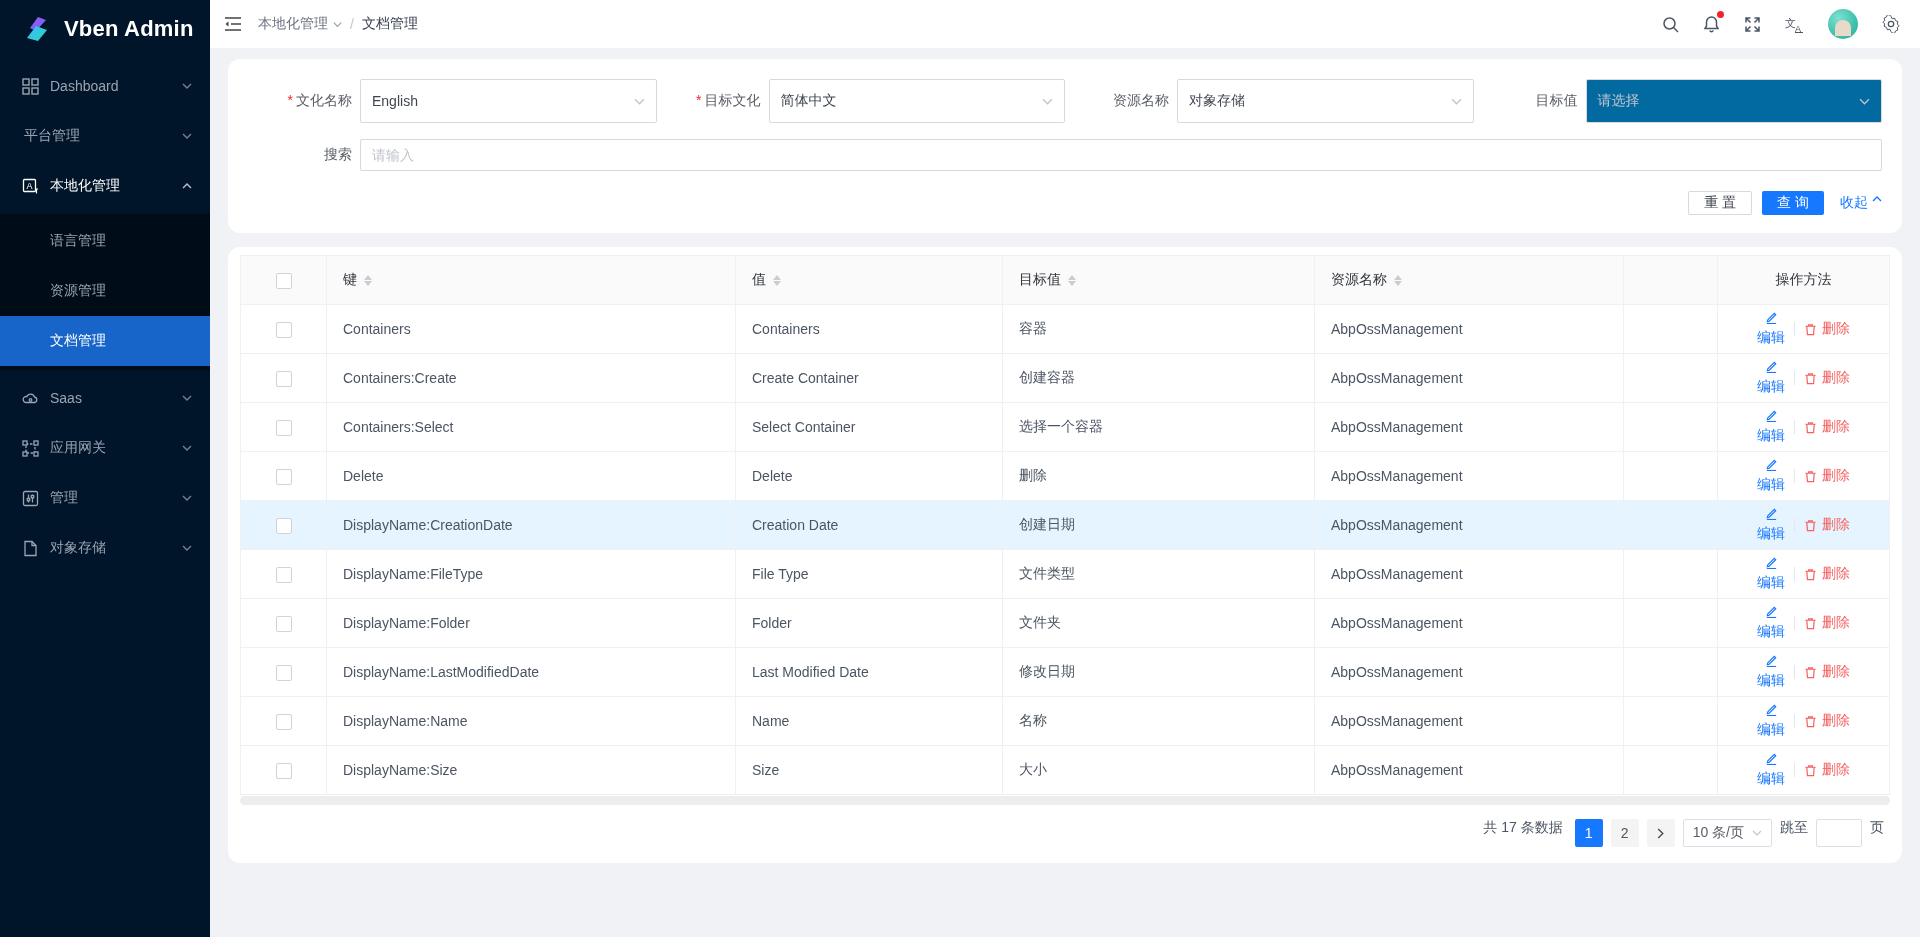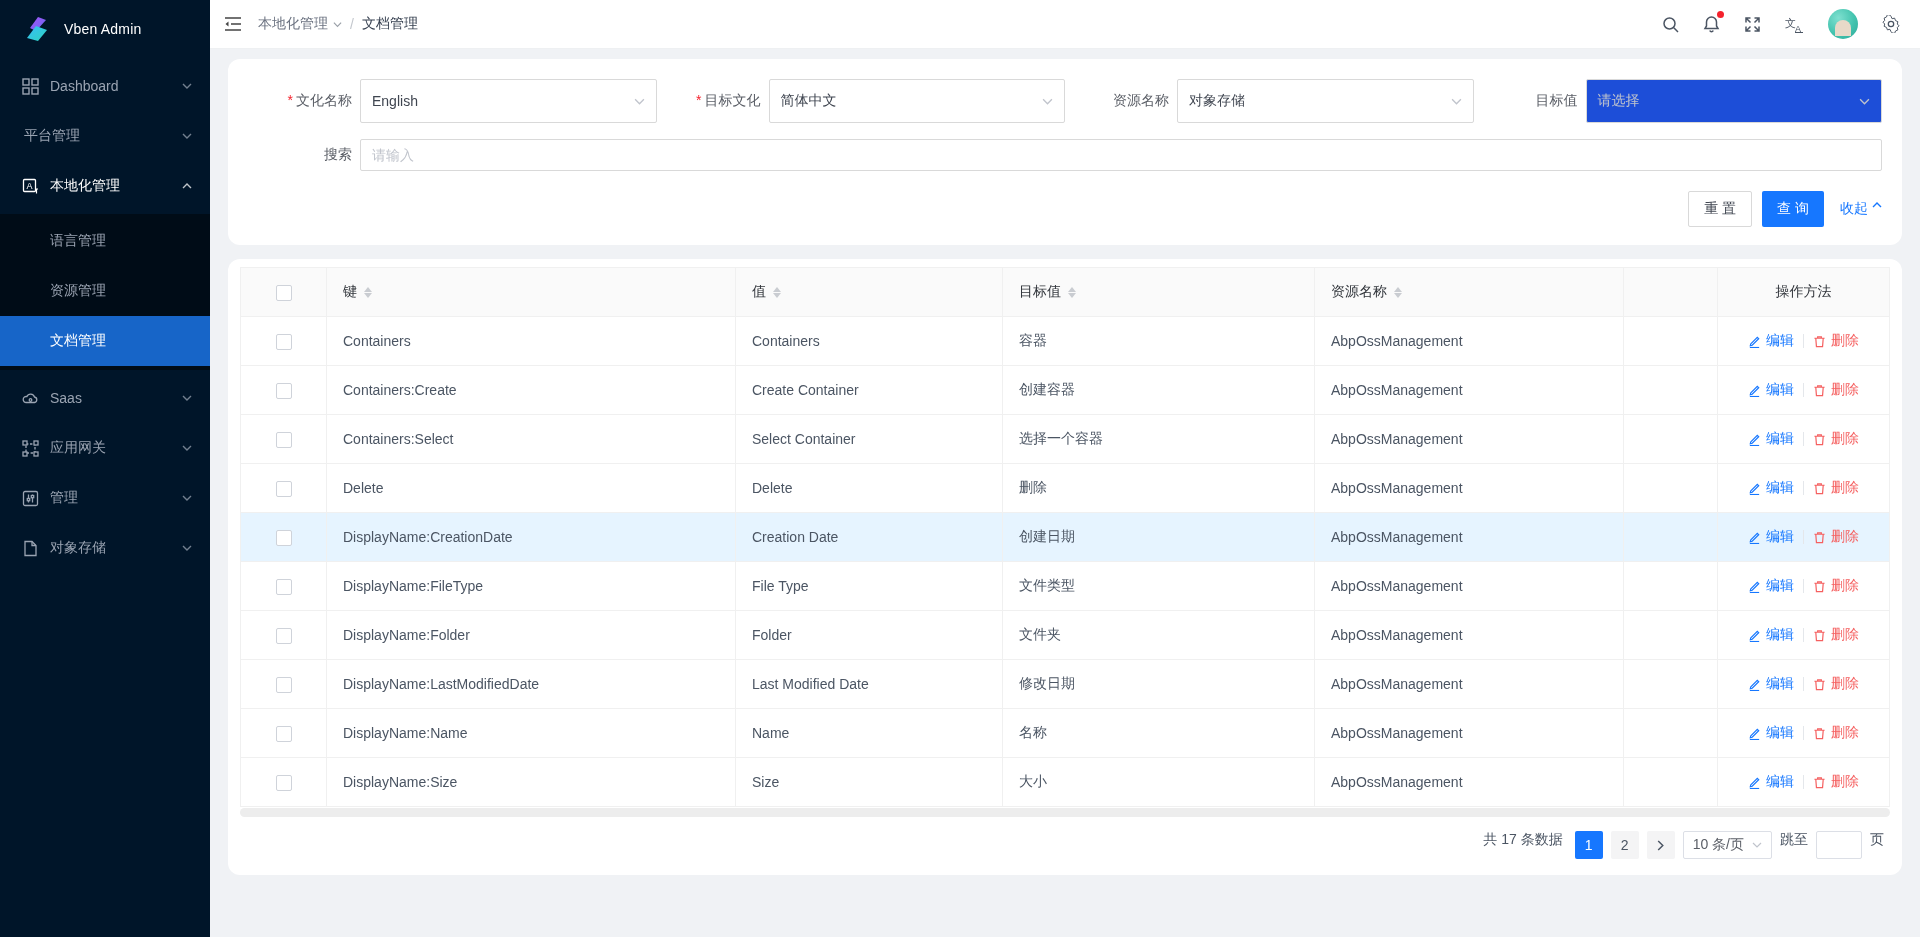--- a/index.html
+++ b/index.html
@@ -4,21 +4,21 @@
 <style>
   * { box-sizing: border-box; margin: 0; padding: 0; }
   html,body { width:1920px; height:937px; }
   body {
     font-family: "Liberation Sans", "DejaVu Sans", sans-serif;
     background:#f0f2f5; color:#333; overflow:hidden; font-size:14px;
   }
   
   .sidebar { position:fixed; left:0; top:0; width:210px; height:937px; background:#001529; z-index:10; }
   .logo { height:58px; display:flex; align-items:center; padding-left:22px; gap:12px; }
-  .logo-text { color:#fff; font-size:14px; font-weight:normal; letter-spacing:.2px; }
+  .logo-text { color:#fff; font-size:22px; font-weight:bold; letter-spacing:.2px; }
   .menu { padding-top:6px; }
   .menu-item { height:44px; margin-bottom:6px; display:flex; align-items:center; padding:0 18px 0 22px; color:#9aa4b2; cursor:pointer; }
   .menu-item.no-icon { padding-left:24px; }
   .menu-item .mi-icon { width:17px; height:17px; margin-right:11px; flex:none; }
   .menu-item .label { flex:1; }
   .menu-item.expanded { color:#fff; }
   .chev { flex:none; opacity:.75; }
   .submenu { background:#000c17; padding:2px 0 4px; margin-bottom:6px; }
   .submenu-item { height:50px; display:flex; align-items:center; padding-left:50px; color:#9aa4b2; cursor:pointer; }
   .submenu-item.active { background:#1765c8; color:#fff; }
@@ -38,48 +38,48 @@
   
   .content { padding:10px 18px 0; }
   .card { background:#fff; border-radius:12px; }
   .filter-card { padding:20px 20px 18px; }
   .filter-row { display:flex; }
   .f-item { flex:1; display:flex; align-items:center; min-width:0; }
   .f-label { width:104px; flex:none; text-align:right; margin-right:8px; color:#5a5e66; }
   .req-star { color:#f5222d; margin-right:3px; }
   .sel { flex:1; height:44px; border:1px solid #d9d9d9; border-radius:2px; background:#fff; display:flex; align-items:center; justify-content:space-between; padding:0 11px; color:#3f4550; cursor:pointer; min-width:0; }
   .sel .arrow { color:#c0c4cc; flex:none; }
-  .sel.disabled { background:#1d4ed8; cursor:not-allowed; }
+  .sel.disabled { background:#0369a1; cursor:not-allowed; }
   .ph { color:#c0c4cc; }
   .search-row { margin-top:16px; display:flex; align-items:center; }
   .text-input { flex:1; height:32px; border:1px solid #d9d9d9; border-radius:2px; padding:0 11px; font-size:14px; color:#3f4550; outline:none; font-family:inherit; }
   .text-input::placeholder { color:#c0c4cc; }
   .btn-row { margin-top:20px; display:flex; justify-content:flex-end; align-items:center; gap:10px; }
-  .btn { height:36px; padding:0 15px; border-radius:2px; font-size:14px; display:inline-flex; align-items:center; justify-content:center; cursor:pointer; border:none; font-family:inherit; }
+  .btn { height:24px; padding:0 15px; border-radius:2px; font-size:14px; display:inline-flex; align-items:center; justify-content:center; cursor:pointer; border:none; font-family:inherit; }
   .btn-default { background:#fff; border:1px solid #d9d9d9; color:#3f4550; }
   .btn-primary { background:#1677ff; color:#fff; }
   .collapse-link { color:#1677ff; display:flex; gap:4px; margin-left:6px; cursor:pointer; }
   
   .table-card { margin-top:14px; padding:8px 12px 10px; }
   .card-head { display:flex; align-items:center; height:46px; padding:0 8px 0 10px; }
   .card-title { font-size:16px; color:#333; }
   .toolbar { margin-left:auto; display:flex; align-items:center; gap:16px; }
   .tool-divider { width:1px; height:17px; background:#e4e7eb; }
   .icon-btn { color:#555c66; display:flex; align-items:center; cursor:pointer; }
   table { width:100%; border-collapse:collapse; table-layout:fixed; color:#4b5563; }
   th, td { border:1px solid #f0f0f0; height:49px; padding:0 16px; text-align:left; font-weight:normal; overflow:hidden; white-space:nowrap; }
   thead th { background:#fafafa; color:#30343a; }
   .th-inner { display:flex; align-items:center; gap:7px; }
   .th-center { text-align:center; }
   .sorter { display:flex; flex-direction:column; gap:1px; }
   .row-highlight td { background:#e6f4ff; }
   .cb { width:16px; height:16px; border:1px solid #cfd3da; border-radius:2px; background:#fff; display:inline-block; vertical-align:middle; cursor:pointer; }
   td.cb-cell, th.cb-cell { text-align:center; padding:0; }
   .actions { display:flex; align-items:center; justify-content:center; gap:9px; }
-  .edit-link { color:#1677ff; display:inline-flex; align-items:center; gap:5px; cursor:pointer; }
+  .edit-link { color:#1677ff; display:inline-flex; align-items:center; gap:5px; cursor:pointer;flex-direction:column; }
   .delete-link { color:#f56060; display:inline-flex; align-items:center; gap:5px; cursor:pointer; }
   .act-divider { width:1px; height:14px; background:#e4e7eb; }
   .table-scrollbar { height:9px; background:#ededed; border-radius:5px; margin-top:1px; }
   
   .pagination { display:flex; justify-content:flex-end; align-items:flex-start; gap:8px; padding:14px 6px 6px; color:#4b5563; }
   .pg-total { margin-right:4px; }
   .pg-item { min-width:28px; height:28px; padding:0 6px; border-radius:2px; background:#f4f4f5; color:#4b5563; display:inline-flex; align-items:center; justify-content:center; cursor:pointer; }
   .pg-item.active { background:#1677ff; color:#fff; }
   .pg-size { height:28px; border:1px solid #dcdfe6; border-radius:2px; background:#fff; padding:0 9px; display:inline-flex; align-items:center; gap:8px; color:#5a5e66; cursor:pointer; }
   .pg-size .arrow { color:#c0c4cc; }

